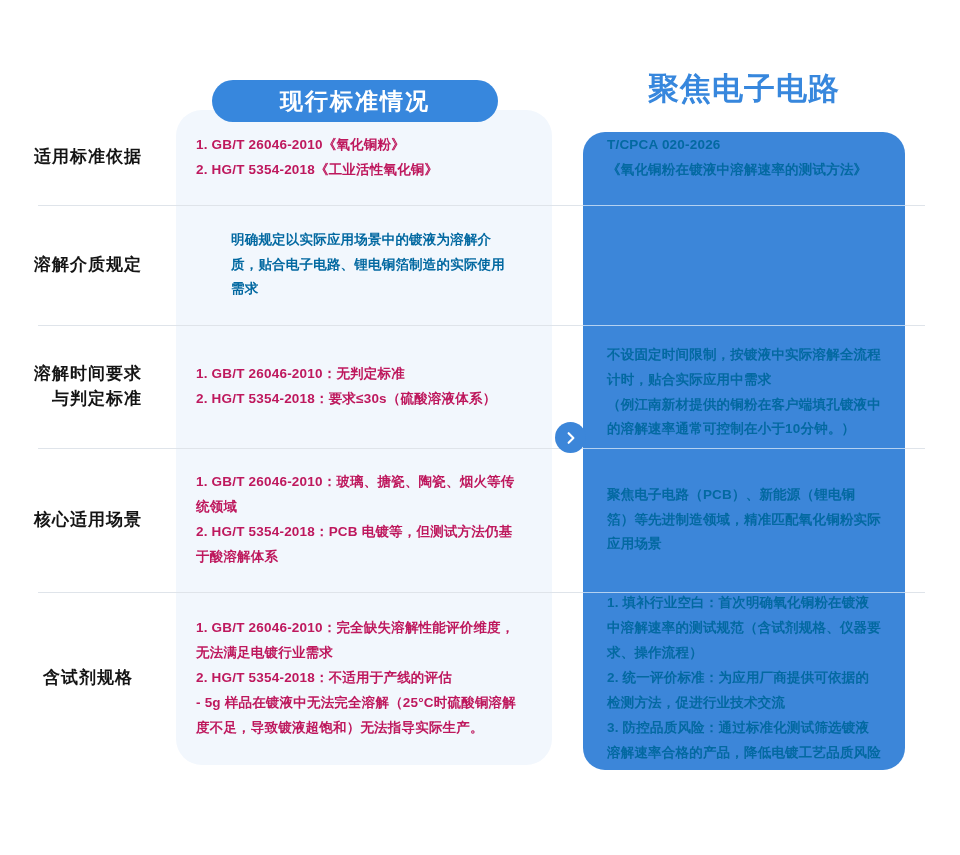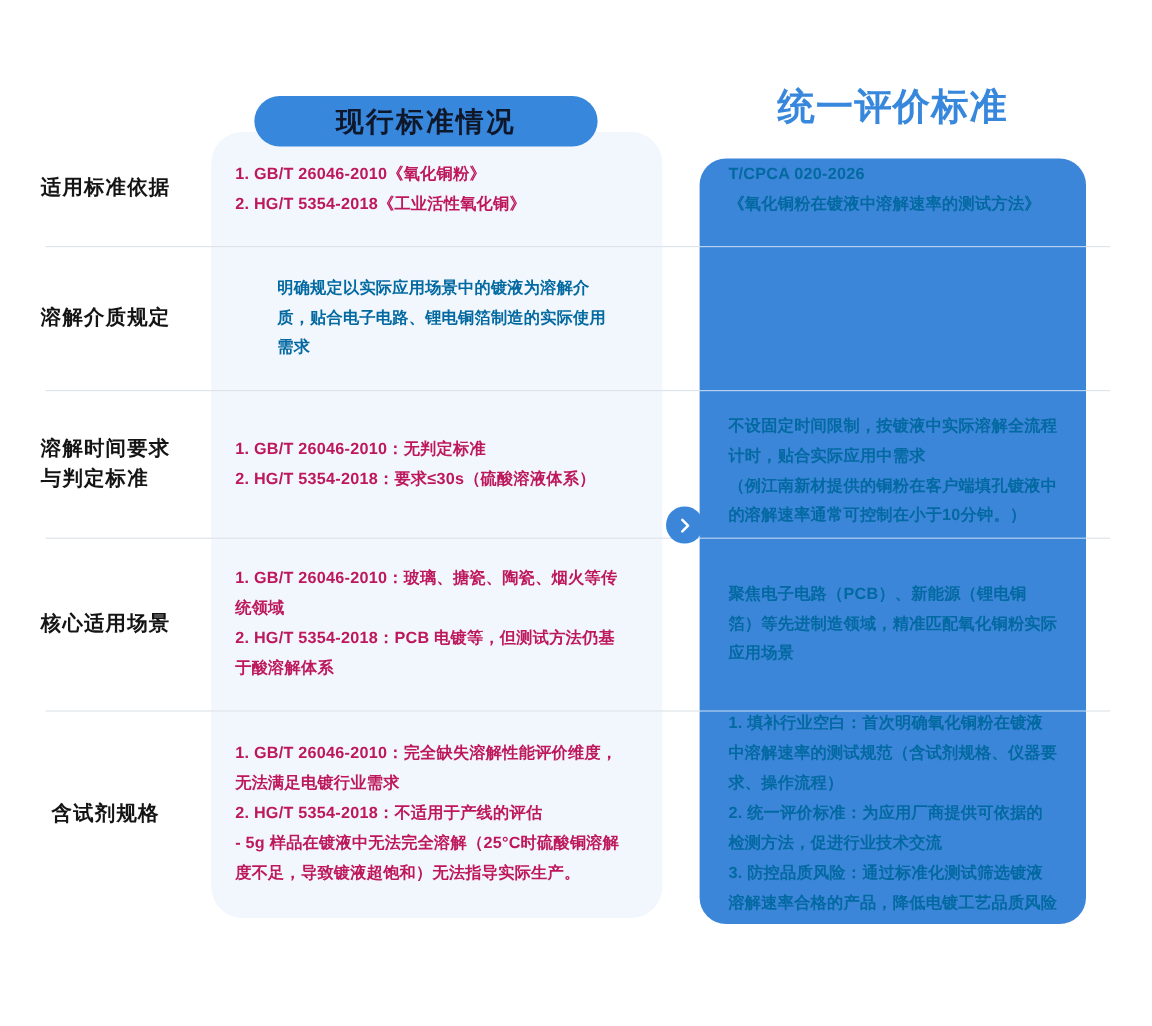--- a/index.html
+++ b/index.html
@@ -31,21 +31,21 @@
     border-radius: 22px;
   }
 
   
   .pill-header {
     position: absolute;
     left: 212px; top: 80px;
     width: 286px; height: 42px;
     background: #3787dd;
     border-radius: 21px;
-    color: #0f172a;
+    color: #ffffff;
     font-size: 23px;
     font-weight: bold;
     letter-spacing: 2px;
     display: flex;
     align-items: center;
     justify-content: center;
   }
   .right-title {
     position: absolute;
     left: 583px; top: 66px;
@@ -76,21 +76,21 @@
     flex: 0 0 176px;
     display: flex;
     align-items: center;
     justify-content: center;
     padding: 0 6px;
     color: #141414;
     font-size: 17px;
     font-weight: bold;
     letter-spacing: 1px;
     line-height: 1.45;
-    text-align: left;
+    text-align: right;
   }
   .row-left {
     flex: 0 0 376px;
     width: 376px;
     display: flex;
     align-items: center;
     padding: 0 34px 0 20px;
   }
   .row-gap { flex: 0 0 31px; width: 31px; }
   .row-right {
@@ -156,21 +156,21 @@
 </head>
 <body>
 
 <div id="stage">
 
   <div class="panel-left-bg"></div>
   <div class="panel-right-bg"></div>
 
   <div class="pill-header">现行标准情况</div>
 
-  <div class="right-title">统一评价标准</div>
+  <div class="right-title">聚焦电子电路</div>
 
   <div class="rows" id="rows-container">
       <div class="row" style="height: 95px;">
         <div class="row-label" style="white-space: pre-line;">适用标准依据</div>
         <div class="row-left">
           <div class="cell-text-left" style="white-space: pre-line;">1. GB/T 26046-2010《氧化铜粉》
 2. HG/T 5354-2018《工业活性氧化铜》</div>
         </div>
         <div class="row-gap"></div>
         <div class="row-right">

